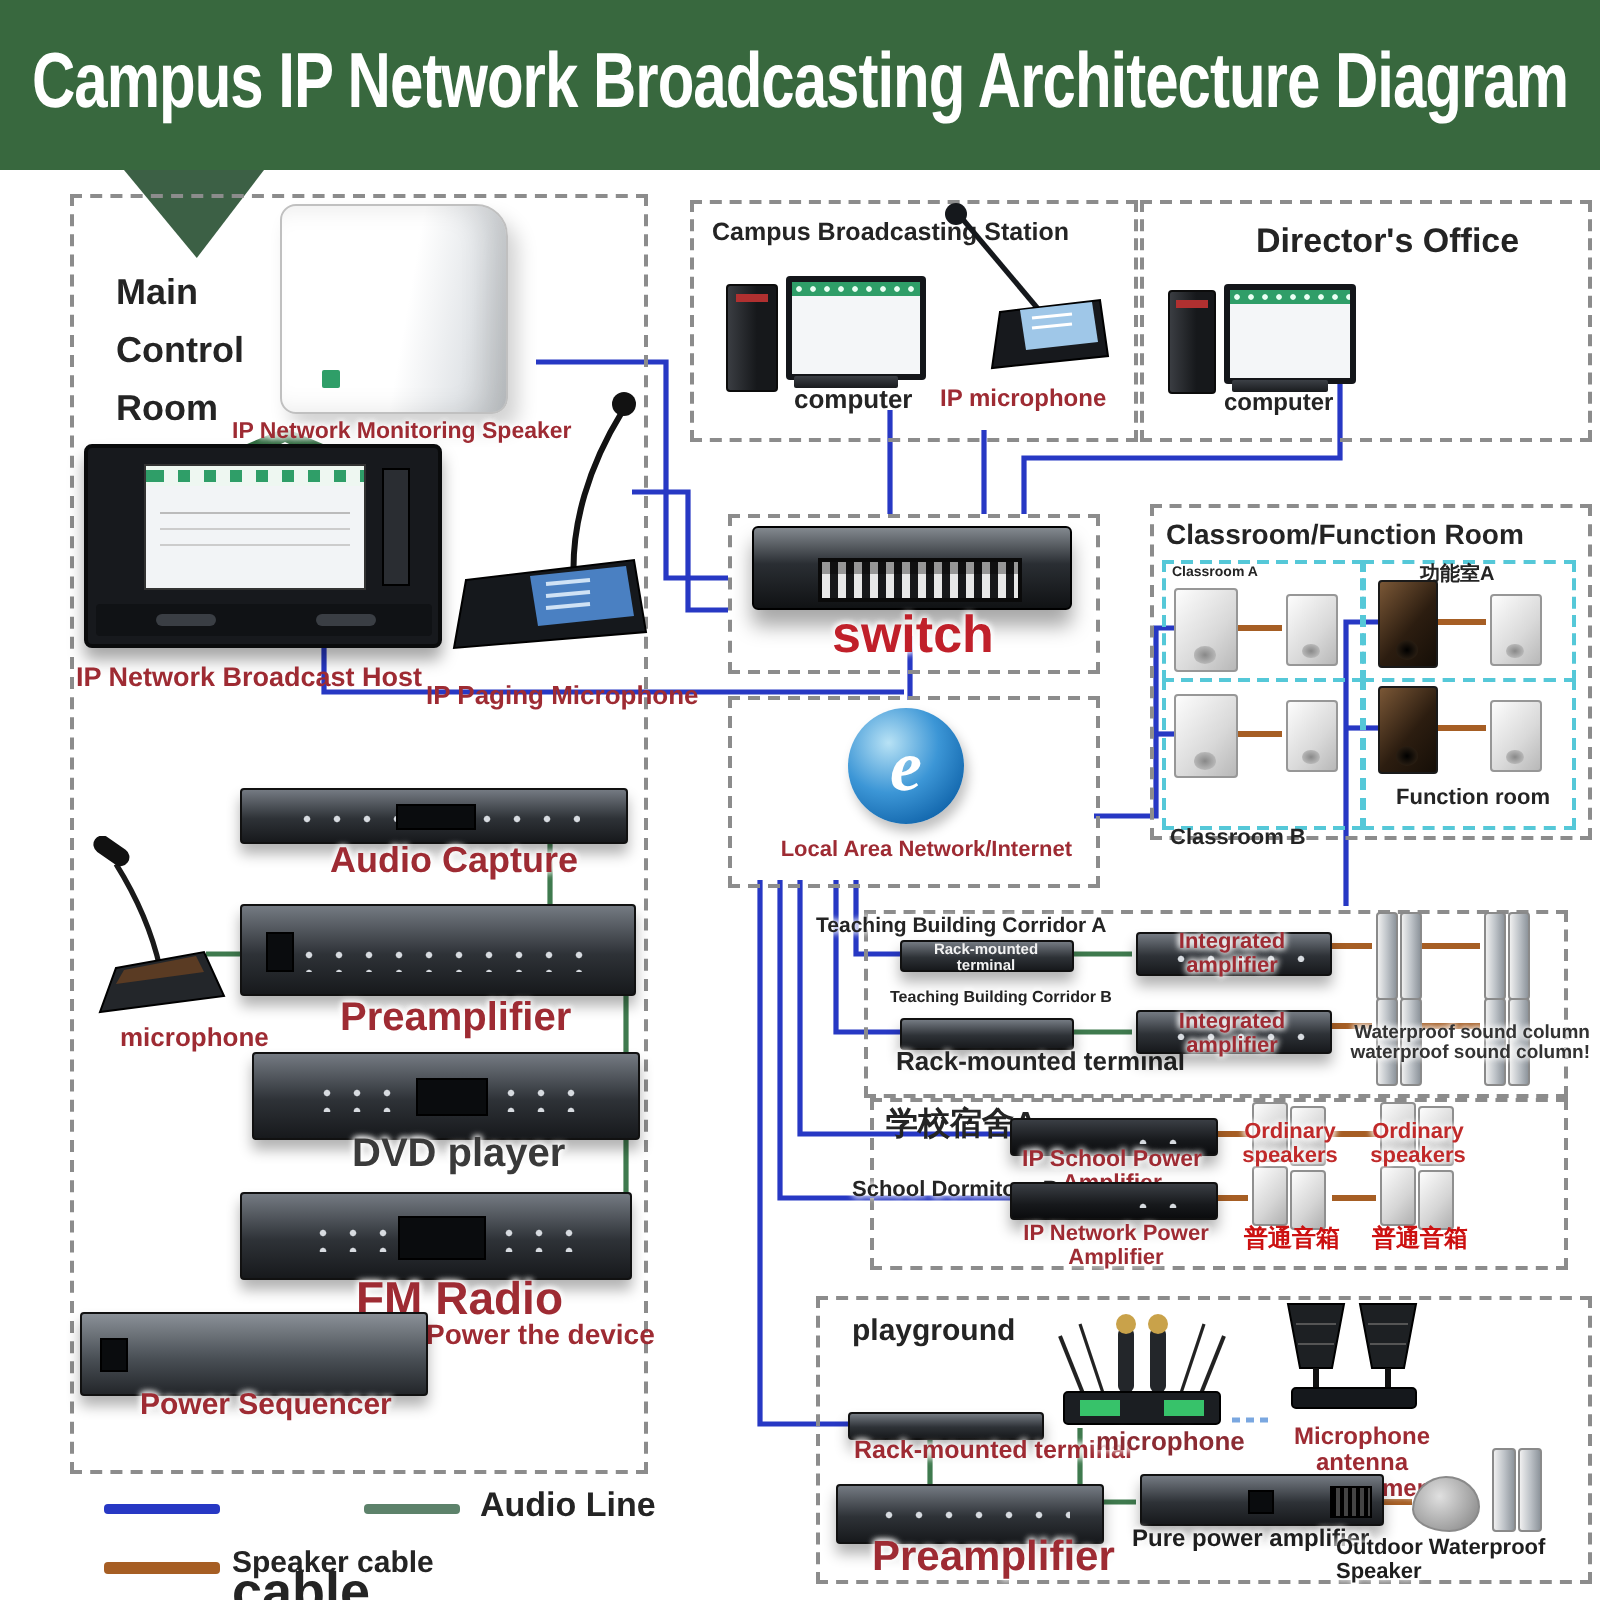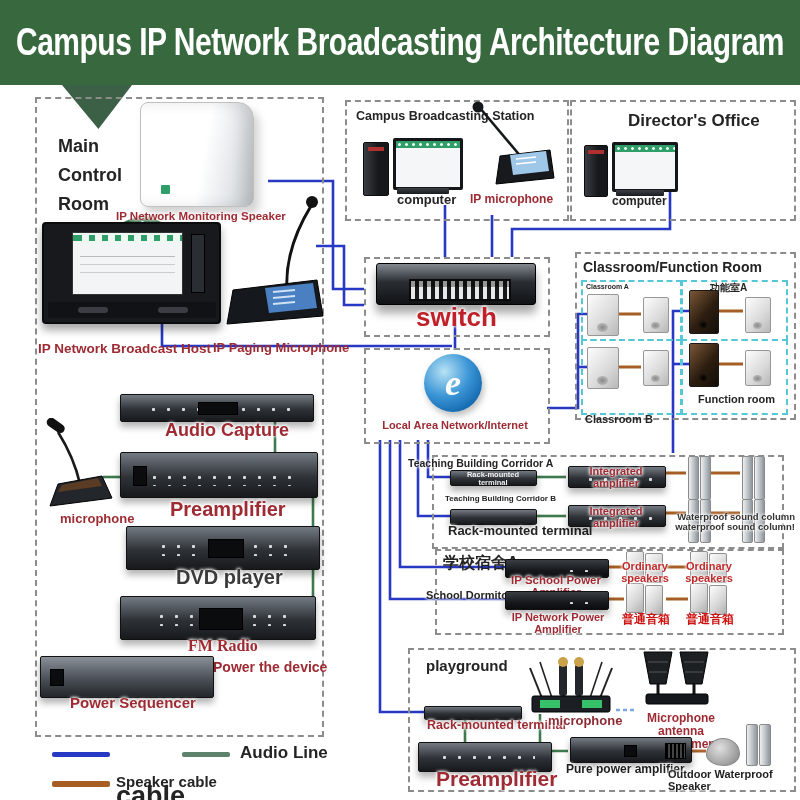--- a/index.html
+++ b/index.html
@@ -107,21 +107,21 @@
 Room</div>
 
   <div class="monspk" style="left:140px;top:102px;width:112px;height:103px;"></div>
   <div class="lb red sh" style="left:116px;top:210px;font-size:11.5px;">IP Network Monitoring Speaker</div>
 
   <div class="host" style="left:42px;top:222px;width:175px;height:98px;">
     <div class="host-scr"></div>
     <div class="host-bar"></div>
     <div class="host-base"></div>
   </div>
-  <div class="lb red" style="left:38px;top:342px;font-size:13.5px;">IP Network Broadcast Host</div>
+  <div class="lb red" style="left:38px;top:332px;font-size:13.5px;">IP Network Broadcast Host</div>
 
   <div class="abs" style="left:225px;top:192px;width:100px;height:140px;">
     <svg width="100" height="140" viewBox="0 0 100 140">
       <path d="M62,100 C60,70 70,40 86,14" stroke="#121212" stroke-width="3" fill="none"></path>
       <circle cx="87" cy="10" r="6" fill="#121212"></circle>
       <polygon points="8,98 92,88 98,124 2,132" fill="#15181c" stroke="#000" stroke-width="1"></polygon>
       <polygon points="40,96 88,91 92,116 44,121" fill="#4a80c2"></polygon>
       <line x1="48" y1="100" x2="70" y2="98" stroke="#cfe2f5" stroke-width="2"></line>
       <line x1="48" y1="106" x2="70" y2="104" stroke="#cfe2f5" stroke-width="2"></line>
       <line x1="48" y1="112" x2="70" y2="110" stroke="#cfe2f5" stroke-width="2"></line>
@@ -156,21 +156,21 @@
     <div class="dots" style="left:62%;width:26%;"></div>
     <div class="disp" style="left:42%;top:28%;width:18%;height:42%;"></div>
   </div>
   <div class="lb dark sh" style="left:176px;top:567px;font-size:20px;color:#3a3a3a;">DVD player</div>
 
   <div class="rack" style="left:120px;top:596px;width:194px;height:42px;">
     <div class="dots" style="left:16%;width:22%;"></div>
     <div class="dots" style="left:64%;width:26%;"></div>
     <div class="disp" style="left:40%;top:25%;width:22%;height:48%;"></div>
   </div>
-  <div class="lb red sh" style="left:188px;top:637px;font-size:16px;font-family:Liberation Serif, serif;">FM Radio</div>
+  <div class="lb red sh" style="left:178px;top:637px;font-size:23px;">FM Radio</div>
   <div class="lb red" style="left:213px;top:660px;font-size:14px;">Power the device</div>
 
   <div class="rack" style="left:40px;top:656px;width:172px;height:40px;background:linear-gradient(180deg,#8a9097,#4a5056 55%,#23262a);">
     <div class="disp" style="left:5%;top:30%;width:7%;height:38%;"></div>
   </div>
   <div class="lb red sh" style="left:70px;top:695px;font-size:15px;">Power Sequencer</div>
 
   <div class="box" style="left:345px;top:100px;width:220px;height:117px;"></div>
   <div class="lb dark" style="left:356px;top:110px;font-size:12.5px;">Campus Broadcasting Station</div>
   <div class="abs" style="left:363px;top:138px;width:100px;height:62px;">
@@ -205,21 +205,21 @@
   <div class="lb dark" style="left:612px;top:195px;font-size:12px;">computer</div>
 
   <div class="box" style="left:364px;top:257px;width:182px;height:76px;"></div>
   <div class="switchdev" style="left:376px;top:263px;width:158px;height:40px;">
     <div class="ports"></div>
   </div>
   <div class="lb sh" style="left:416px;top:303px;font-size:26px;color:#c0202a;">switch</div>
 
   <div class="box" style="left:364px;top:348px;width:182px;height:92px;"></div>
   <div class="globe" style="left:424px;top:354px;width:58px;height:58px;font-size:36px;">e</div>
-  <div class="lb red" style="left:374px;top:420px;width:162px;text-align:center;font-size:11px;">Local Area Network/Internet</div>
+  <div class="lb red" style="left:374px;top:420px;width:162px;text-align:right;font-size:11px;">Local Area Network/Internet</div>
 
   <div class="box" style="left:575px;top:252px;width:217px;height:164px;"></div>
   <div class="lb dark" style="left:583px;top:260px;font-size:14px;">Classroom/Function Room</div>
   <div class="cyanbox" style="left:581px;top:280px;width:97px;height:57px;"></div>
   <div class="lb dark" style="left:586px;top:283px;font-size:7px;">Classroom A</div>
   <div class="spkw" style="left:587px;top:294px;width:30px;height:40px;"></div>
   <div class="spkw" style="left:643px;top:297px;width:24px;height:34px;"></div>
   <div class="cyanbox" style="left:581px;top:339px;width:97px;height:72px;"></div>
   <div class="spkw" style="left:587px;top:347px;width:30px;height:40px;"></div>
   <div class="spkw" style="left:643px;top:350px;width:24px;height:34px;"></div>

